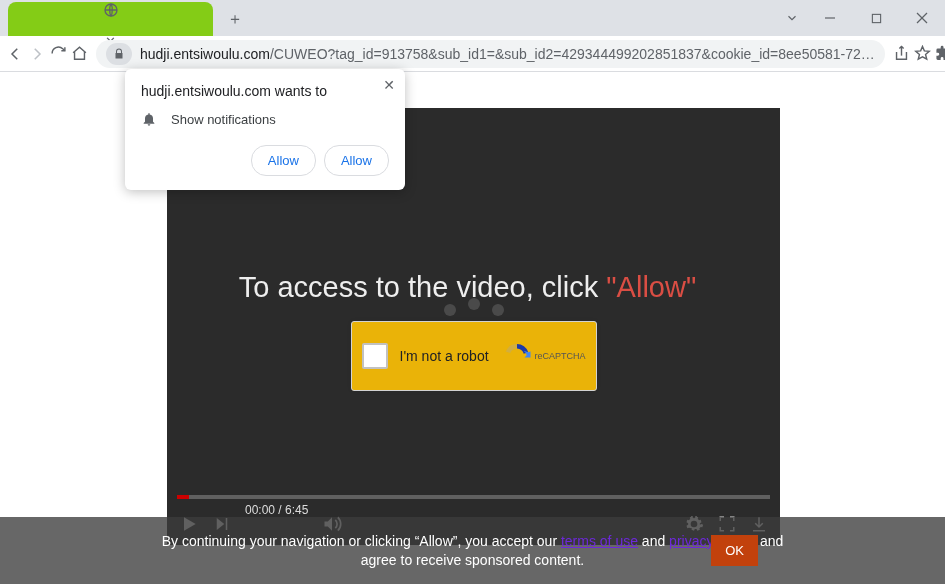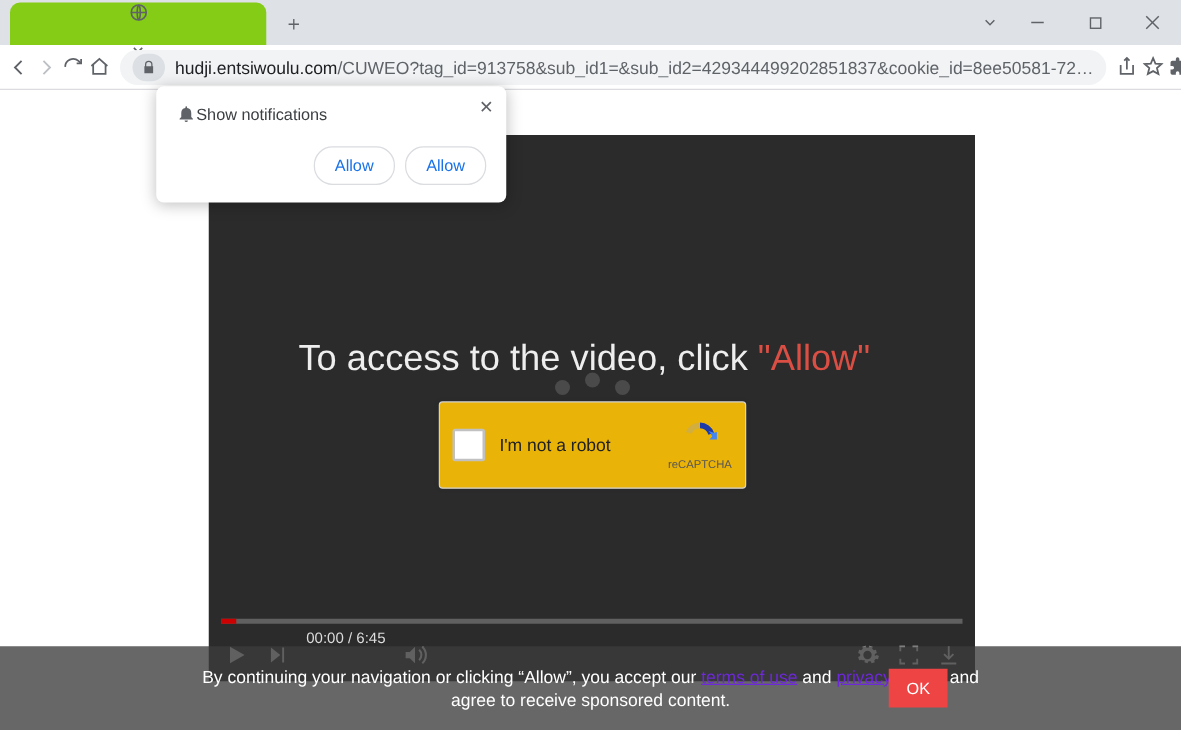--- a/index.html
+++ b/index.html
@@ -35,49 +35,49 @@
 .overlay-text { position: absolute; top: 163px; left: 0; right: 12px; text-align: center; font-family: Georgia, 'Times New Roman', serif; font-size: 29px; color: #eee; }
 .overlay-text .allow-word { color: #da4e44; }
 .dots { position: absolute; top: 196px; left: 50%; transform: translateX(-50%); display: flex; gap: 12px; }
 .dot { width: 12px; height: 12px; border-radius: 50%; background: rgba(255,255,255,0.15); }
 .dot:nth-child(2){ margin-top: -6px; }
 
 
 .recaptcha { position: absolute; top: 213px; left: 50%; transform: translateX(-50%); width: 246px; height: 70px; background: #eab308; border: 1px solid #d3d3d3; border-radius: 3px; display: flex; align-items: center; padding: 0 10px; box-shadow: 0 0 4px rgba(0,0,0,0.08); }
 .recaptcha-check { width: 26px; height: 26px; border: 2px solid #c1c1c1; border-radius: 2px; background: #fff; cursor: pointer; }
 .recaptcha-label { margin-left: 12px; font-size: 14px; color: #202124; flex: 1; }
-.recaptcha-logo { display: flex; flex-direction: column; align-items: center; gap: 2px; }
+.recaptcha-logo { display: flex; flex-direction: row; align-items: center; gap: 2px; }
 .recaptcha-logo svg { width: 30px; height: 28px; }
 .recaptcha-brand { font-size: 9px; color: #555; }
 
 
 .progress { position: absolute; bottom: 46px; left: 10px; right: 10px; height: 4px; background: rgba(255,255,255,0.25); }
 .progress-fill { height: 100%; width: 2%; background: #cc0000; }
 .controls { position: absolute; bottom: 0; left: 0; right: 0; height: 42px; display: flex; padding: 0 12px; gap: 14px; color: #ddd; }
 .ctrl-icon { cursor: pointer; display: flex; align-items: center; }
 .ctrl-time { font-size: 12px; color: #ddd; }
 .ctrl-spacer { flex: 1; }
 
 
 .cursor-arrow { position: absolute; left: 252px; top: 173px; width: 28px; height: 28px; }
 
 
 .perm-prompt { position: absolute; left: 125px; top: -3px; width: 280px; background: #fff; border-radius: 6px; box-shadow: 0 2px 12px rgba(0,0,0,0.25); padding: 14px 16px 14px 16px; z-index: 20; }
 .perm-title { font-size: 14px; color: #202124; margin-bottom: 12px; padding-right: 20px; }
-.perm-row { display: flex; align-items: center; }
+.perm-row { display: flex; align-items: center; gap: 14px; }
 .perm-row-label { font-size: 13px; color: #3c4043; }
 .perm-actions { display: flex; gap: 8px; justify-content: flex-end; margin-top: 18px; }
 .perm-btn { border: 1px solid #dadce0; background: #fff; color: #1a73e8; font-size: 13px; padding: 7px 16px; border-radius: 15px; cursor: pointer; }
 .perm-close { position: absolute; top: 8px; right: 10px; color: #5f6368; cursor: pointer; font-size: 14px; }
 
 
 .cookiebar { position: absolute; left: 0; right: 0; top: 445px; height: 67px; background: rgba(60,60,60,0.78); display: flex; align-items: center; justify-content: center; color: #fff; font-size: 14px; z-index: 5; }
 .cookiebar-text { text-align: center; line-height: 1.35; }
 .cookiebar a { color: #6d28d9; text-decoration: underline; cursor: pointer; text-align: right; }
-.cookiebar-ok { position: absolute; right: 187px; background: #ef4444; color: #fff; border: none; padding: 8px 14px; font-size: 13px; cursor: pointer; }
+.cookiebar-ok { position: absolute; right: 187px; background: #c2410c; color: #fff; border: none; padding: 8px 14px; font-size: 13px; cursor: pointer; }
 
 svg { display: block; }
 </style>
 </head>
 <body>
 
 <div class="titlebar">
   <div class="tab">
     <span class="tab-favicon">
       <svg viewBox="0 0 24 24" width="16" height="16" fill="none" stroke="currentColor" stroke-width="2">
@@ -243,20 +243,21 @@
   <div class="cookiebar">
     <div class="cookiebar-text">
       <span>By continuing your navigation or clicking “Allow”, you accept our </span><a>terms of use</a><span> and </span><a>privacy policy,</a><span> and</span><br>
       <span>agree to receive sponsored content.</span>
     </div>
     <button class="cookiebar-ok">OK</button>
   </div>
 
   <div class="perm-prompt">
     <span class="perm-close">✕</span>
+    <div class="perm-title">hudji.entsiwoulu.com wants to</div>
     <div class="perm-row">
       <span>
           <svg width="16" height="16" viewBox="0 0 24 24" fill="#5f6368">
             <path d="M12 22a2 2 0 0 0 2-2h-4a2 2 0 0 0 2 2zm6-6V11a6 6 0 0 0-5-5.9V4a1 1 0 1 0-2 0v1.1A6 6 0 0 0 6 11v5l-2 2v1h16v-1z"></path>
           </svg>
         </span>
       <span class="perm-row-label">Show notifications</span>
     </div>
     <div class="perm-actions">
       <button class="perm-btn">Allow</button>

